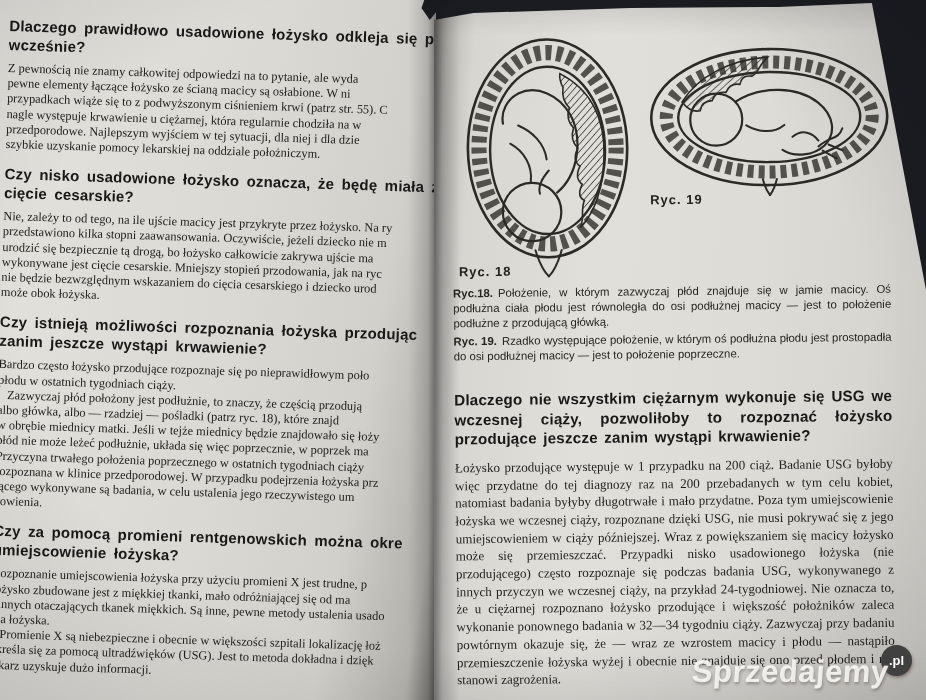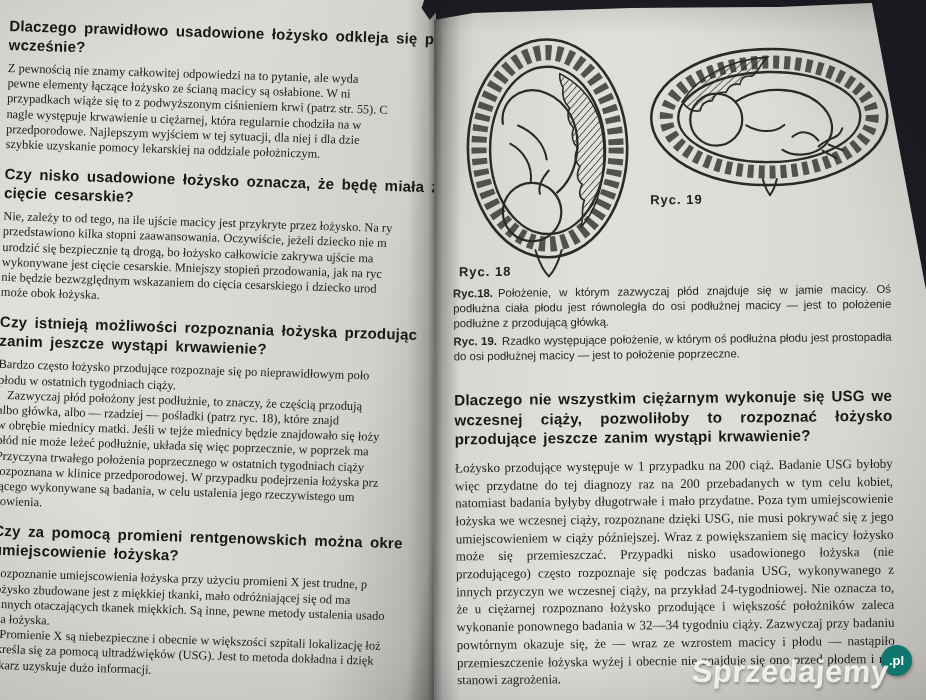--- a/index.html
+++ b/index.html
@@ -53,21 +53,21 @@
 
   svg .ln{fill:none;stroke:#2b2a27;stroke-linecap:round;}
 
   
   #watermark{position:absolute;right:14px;bottom:10px;display:flex;align-items:flex-start;
     font-family:"Liberation Sans",sans-serif;pointer-events:none;}
   #watermark-text{font-size:31px;font-weight:bold;letter-spacing:0.5px;
     color:rgba(250,249,246,0.85);
     text-shadow:1px 2px 3px rgba(95,92,86,0.55),0 0 1px rgba(255,255,255,0.4);
     transform:skewX(-4deg);}
-  #watermark-badge{width:31px;height:31px;border-radius:50%;background:#0f766e;
+  #watermark-badge{width:31px;height:31px;border-radius:50%;background:#404040;
     color:#fff;font-size:13px;font-weight:bold;display:flex;align-items:center;
     justify-content:center;margin-left:-8px;margin-top:-9px;
     box-shadow:1px 2px 3px rgba(90,60,55,0.45);}
 </style>
 </head>
 <body>
 
 <div id="photo">
 
   <div id="left-page" class="page">

